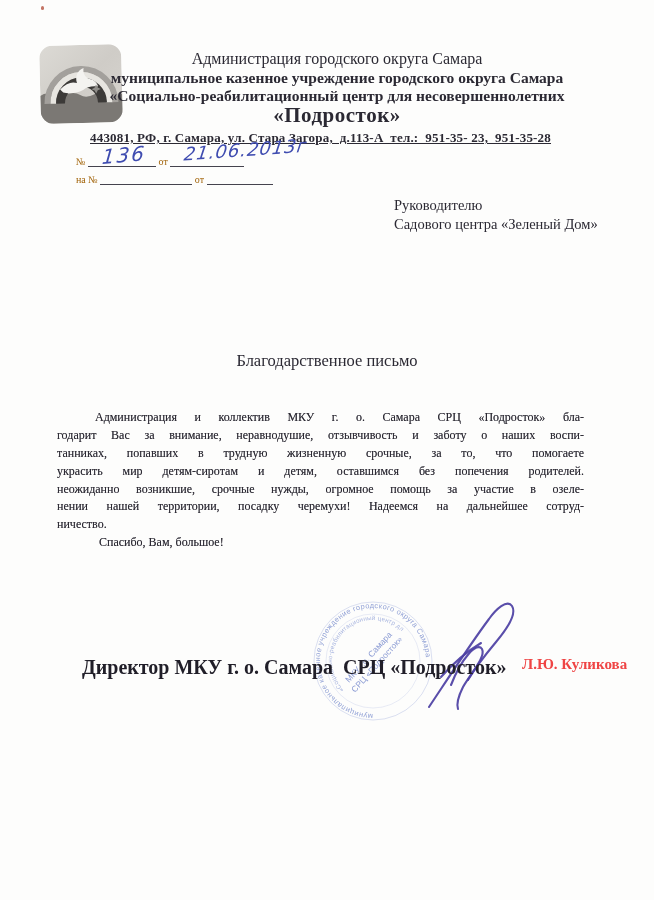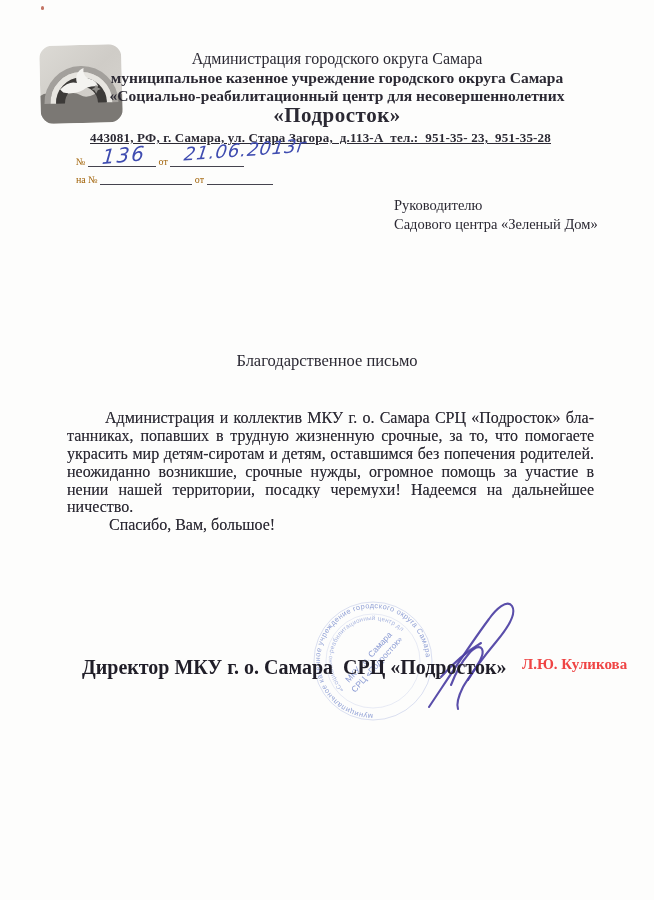--- a/index.html
+++ b/index.html
@@ -28,21 +28,21 @@
   .hw{font-family:"DejaVu Sans",sans-serif;font-style:italic;color:#3f4cb0;line-height:1;}
   .hw-number{left:102px;top:145px;font-size:20px;letter-spacing:2px;
     transform:rotate(-5deg) skewX(-10deg);}
   .hw-date{left:184px;top:141px;font-size:18px;letter-spacing:1px;
     transform:rotate(-4deg) skewX(-12deg);}
   
   .recipient{left:386px;top:196px;font-size:14.5px;line-height:19px;margin-left:8px;}
   
   .title{left:0;top:351px;width:654px;text-align:center;font-size:16.5px;}
   
-  .body{left:67px;top:409px;width:527px;font-size:16px;line-height:17.9px;
+  .body{left:57px;top:409px;width:527px;font-size:12px;line-height:17.9px;
     text-shadow:0 0 .4px rgba(43,41,51,.55);}
   .body-line{height:17.9px;overflow:hidden;text-align:justify;text-align-last:justify;}
   .body-line.no-just{text-align:right;text-align-last:left;}
   .body-line.indent{padding-left:38px;}
   .closing{padding-left:42px;text-align:left;text-align-last:left;height:17.9px;}
   
   .sig-label{left:82px;top:656px;font-size:20px;font-weight:bold;color:#201e28;}
   .sig-name{left:478px;top:656px;font-size:15px;font-weight:bold;color:#ef4444;margin-left:44px;}
   .sig-dots{left:462px;top:654px;font-size:14px;color:#6b6886;opacity:.55;}
   svg text{font-family:"Liberation Sans","DejaVu Sans",sans-serif;}
@@ -102,20 +102,21 @@
 
   <div class="abs recipient">
     <div>Руководителю</div>
     <div>Садового центра «Зеленый Дом»</div>
   </div>
 
   <div class="abs title">Благодарственное письмо</div>
 
   <div class="abs body">
     <div class="body-line indent">Администрация и коллектив МКУ г. о. Самара СРЦ «Подросток» бла-</div>
+    <div class="body-line">годарит Вас за внимание, неравнодушие, отзывчивость и заботу о наших воспи-</div>
     <div class="body-line">танниках, попавших в трудную жизненную срочные, за то, что помогаете</div>
     <div class="body-line">украсить мир детям-сиротам и детям, оставшимся без попечения родителей.</div>
     <div class="body-line">неожиданно возникшие, срочные нужды, огромное помощь за участие в озеле-</div>
     <div class="body-line">нении нашей территории, посадку черемухи! Надеемся на дальнейшее сотруд-</div>
     <div class="body-line no-just">ничество.</div>
     <div class="closing">Спасибо, Вам, большое!</div>
   </div>
 
   <svg class="abs" style="left:310px;top:598px;" width="126" height="126" viewBox="0 0 126 126">
     <defs>

